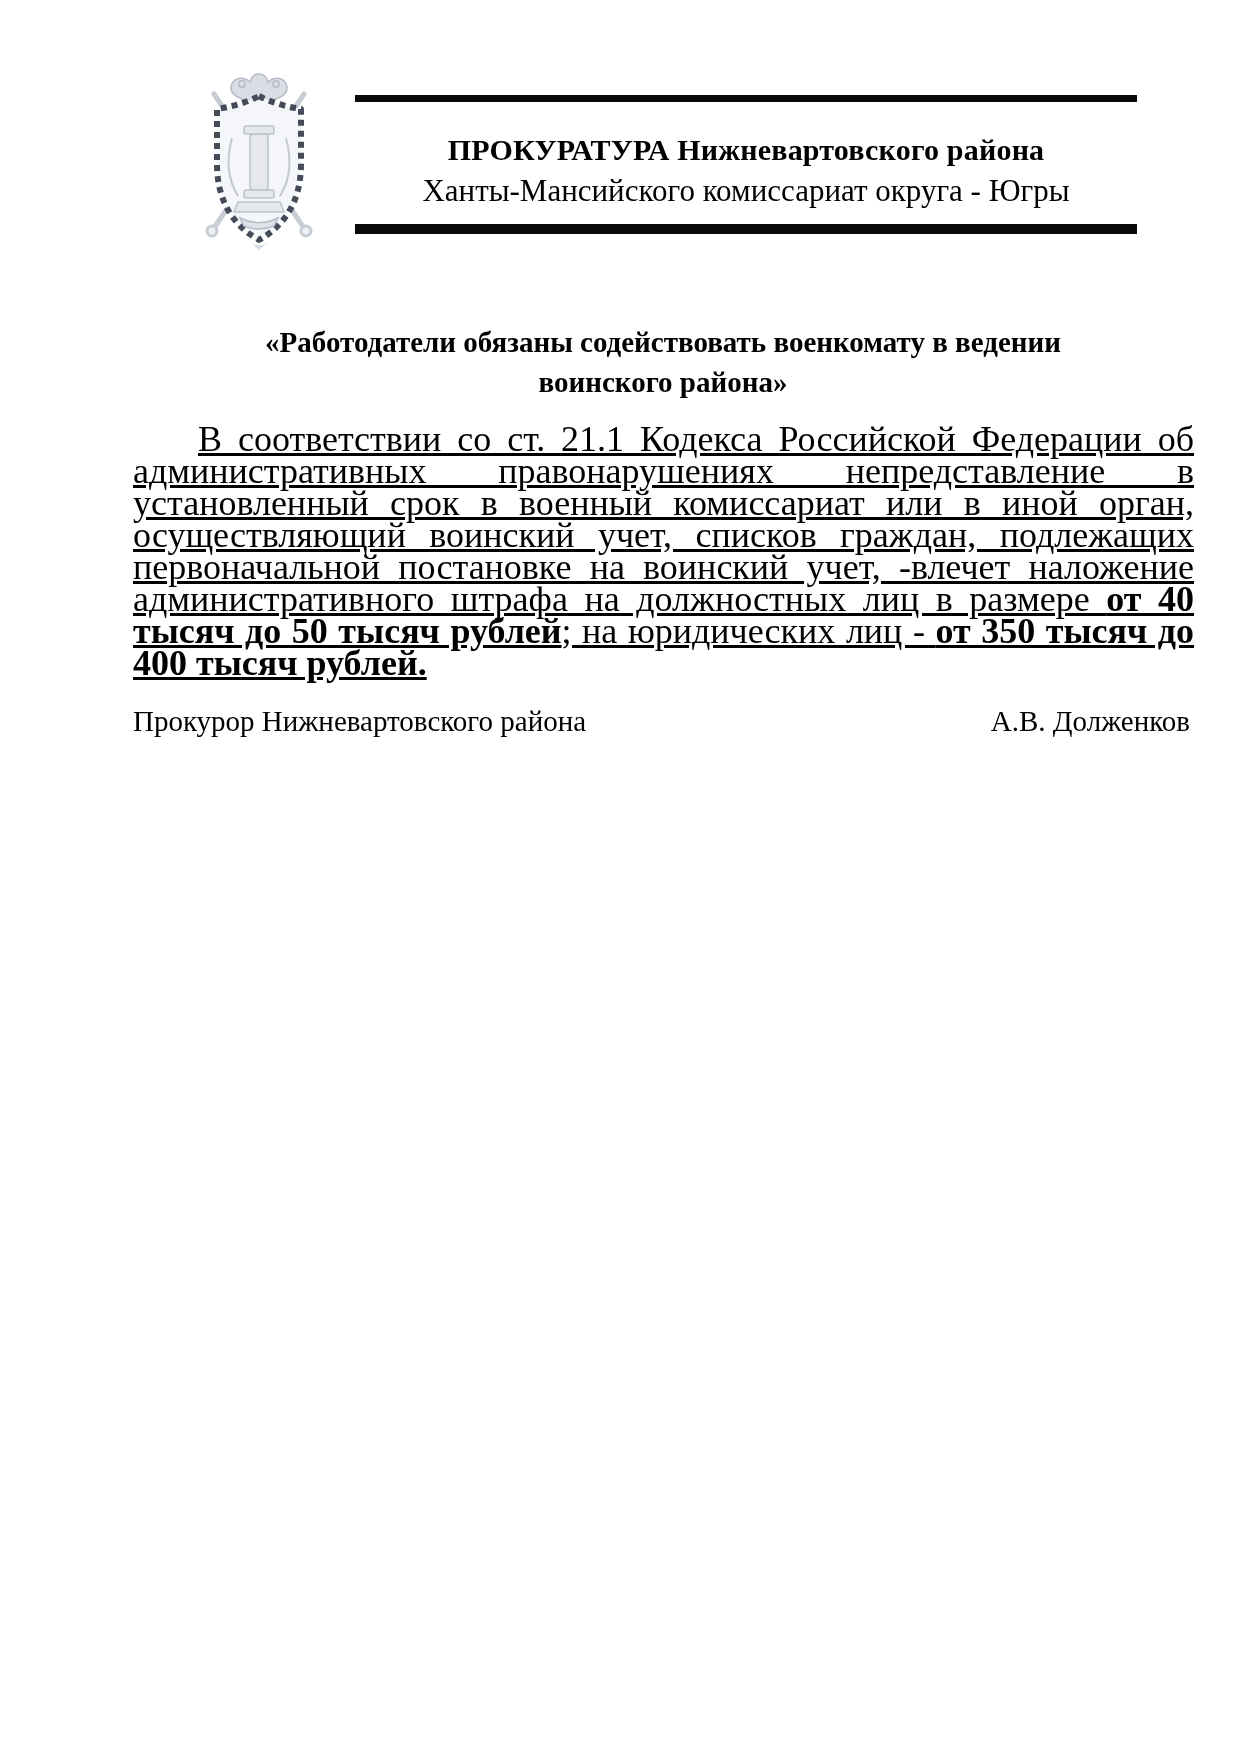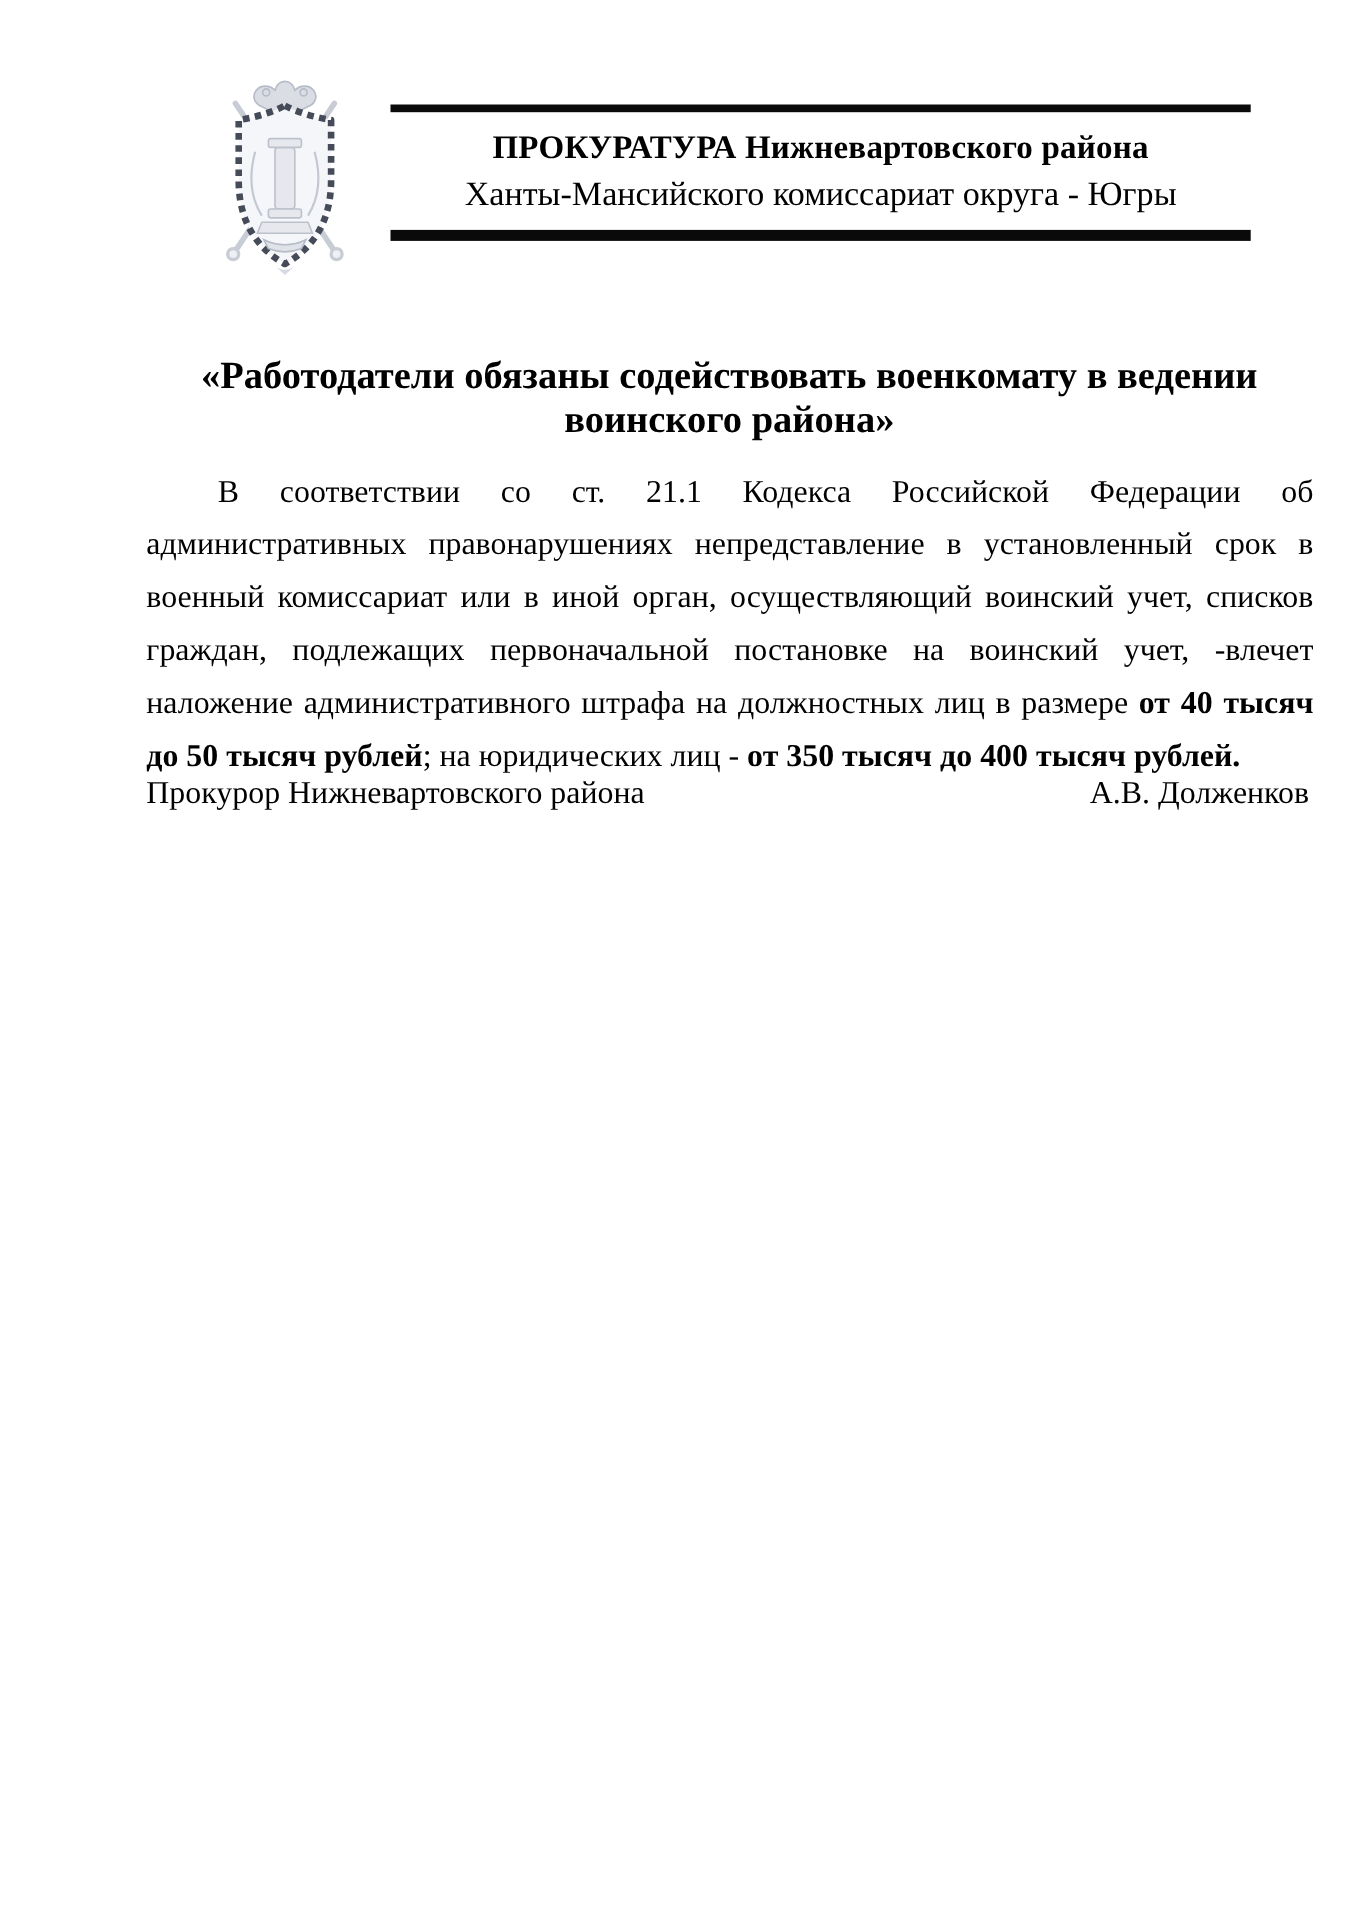--- a/index.html
+++ b/index.html
@@ -38,58 +38,59 @@
   .rule-top {
     height: 7px;
     background: #0a0a0a;
   }
   .rule-bottom {
     height: 10px;
     background: #0a0a0a;
     margin-top: 13px;
   }
   .org-line1 {
-    margin-top: 12px;
+    margin-top: 27px;
     font-size: 30px;
     line-height: 41px;
     font-weight: bold;
     letter-spacing: 0.2px;
     white-space: nowrap;
   }
   .org-line2 {
     font-size: 31px;
     line-height: 41px;
     font-weight: normal;
     white-space: nowrap;
   }
 
   
   .doc-title {
     position: absolute;
     left: 133px;
     top: 322px;
     width: 1060px;
     text-align: center;
-    font-size: 35px;
+    font-size: 29px;
     line-height: 40px;
     font-weight: bold;
     font-family: Liberation Serif, serif;
   }
 
   
   .body-paragraph {
     position: absolute;
     left: 133px;
     top: 423px;
     width: 1061px;
     margin: 0;
-    font-size: 29px;
-    line-height: 48px;
+    font-size: 36px;
+    line-height: 32px;
     text-align: justify;
     text-indent: 65px;
+    text-decoration: underline;
   }
   .body-paragraph .seg-bold { font-weight: bold; }
 
   
   .signature-row {
     position: absolute;
     left: 133px;
     top: 701px;
     width: 1057px;
     display: flex;

